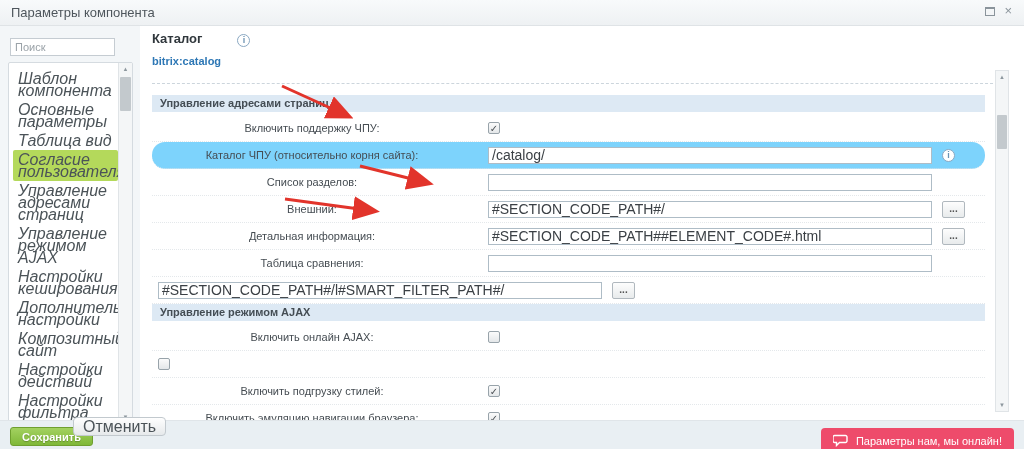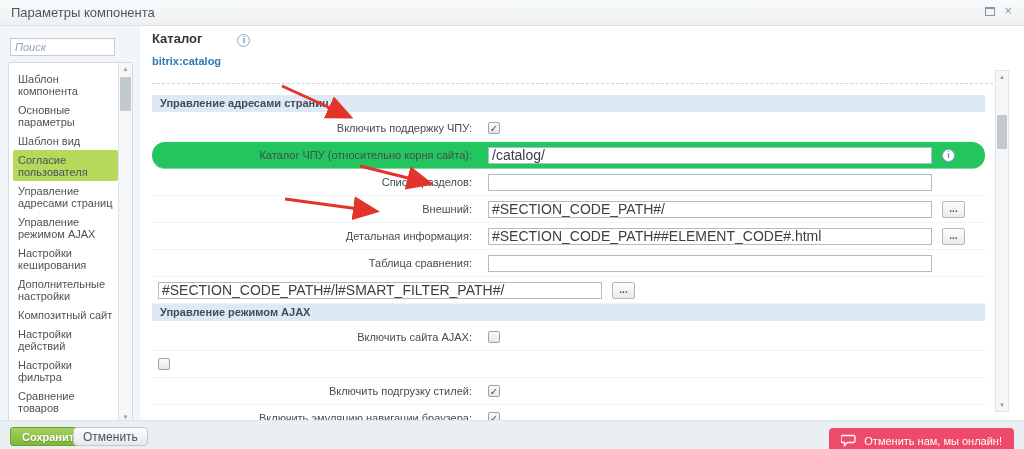--- a/index.html
+++ b/index.html
@@ -20,32 +20,32 @@
     font-size:13px; color:#4e565c;
   }
   .win-controls { position:absolute; right:12px; top:5px; display:flex; gap:9px; align-items:center; }
   .restore-btn { width:10px; height:9px; border:1px solid #8a949b; border-top-width:2px; background:transparent; cursor:pointer; }
   .close-btn { font-size:13px; color:#8a949b; line-height:12px; cursor:pointer; background:none; border:none; font-family:inherit; }
 
   
   .search-input {
     position:absolute; left:10px; top:38px; width:105px; height:18px;
     border:1px solid #c5ccd2; background:#fff; padding:0 4px;
-    font-family:inherit; font-size:11px; color:#454c52;font-style:italic;
+    font-family:inherit; font-size:11px; color:#454c52;
   }
   .search-input::placeholder { color:#9aa2a8; }
   .menu-box {
     position:absolute; left:8px; top:62px; width:125px; height:362px;
     background:#fff; border:1px solid #d5dbe0; border-radius:2px;
     overflow:hidden;
   }
   .menu-items { position:absolute; left:0; top:4px; right:14px; bottom:0; padding:2px 0 0 4px; }
   .menu-item {
-    padding:4px 5px 3px 5px; line-height:12px; font-size:11px; color:#4b5358;
-    cursor:pointer; border-radius:2px;
+    padding:4px 5px 3px 5px; line-height:12px; font-size:16px; color:#4b5358;
+    cursor:pointer; border-radius:2px;font-style:italic;
   }
   .menu-item.selected { background:#b4d95b; }
   
   .vscroll {
     position:absolute; background:#f4f6f7; border:1px solid #e0e4e7;
   }
   .vscroll .sarrow {
     position:absolute; left:0; width:100%; text-align:center;
     font-size:6px; color:#8d979e; line-height:10px; cursor:pointer;
   }
@@ -76,22 +76,22 @@
 
   .form-area { position:absolute; left:12px; top:69px; width:833px; }
   .section-header {
     height:17px; line-height:17px; background:#dde9f4; color:#444d54;
     font-weight:bold; padding-left:8px; margin-bottom:3px;
   }
   .form-row {
     height:27px; display:flex; align-items:center;
     border-bottom:1px dotted #e4e8eb;
   }
-  .form-row.highlighted { background:#22c55e;border-radius:13px; }
-  .row-label { width:330px; text-align:right; padding-right:10px; color:#454c52; }
+  .form-row.highlighted { background:#7dd3fc;border-radius:13px; }
+  .row-label { width:330px; text-align:center; padding-right:10px; color:#454c52; }
   .row-control { display:flex; align-items:center; padding-left:6px; flex:1; }
   .text-input {
     width:444px; height:17px; border:1px solid #aebcc6; background:#fff;
     font-family:inherit; font-size:14px; color:#3b4045; padding:0 3px;
   }
   .more-btn {
     margin-left:10px; width:23px; height:17px;
     border:1px solid #b0b8be; border-radius:2px;
     background:linear-gradient(#fdfdfd,#e8ebec);
     font-family:inherit; font-size:10px; font-weight:bold; color:#555;
@@ -110,23 +110,23 @@
     position:absolute; left:0; top:420px; width:1024px; height:29px;
     background:#e9eff3; border-top:1px solid #e0e5e9;
   }
   .save-btn {
     position:absolute; left:10px; top:427px; height:19px; padding:0 11px;
     background:linear-gradient(#a3d160,#7fb838); border:1px solid #6f9f2f;
     border-radius:3px; color:#fff; font-family:inherit; font-size:11px;
     font-weight:bold; text-shadow:0 1px 1px rgba(0,0,0,.25); cursor:pointer;
   }
   .cancel-btn {
-    position:absolute; left:73px; top:427px; height:19px; padding:0 9px;
+    position:absolute; left:73px; top:417px; height:19px; padding:0 9px;
     background:linear-gradient(#fefefe,#e6e9eb); border:1px solid #c2c9ce;
-    border-radius:4px; color:#4b5358; font-family:inherit; font-size:12px; cursor:pointer;
+    border-radius:4px; color:#4b5358; font-family:inherit; font-size:16px; cursor:pointer;
   }
   .chat-btn {
     position:absolute; right:10px; top:428px; height:25px; padding:0 12px;
     background:#ee4b6b; border:none; border-radius:4px;
     display:flex; align-items:center; gap:7px;
     color:#fff; font-family:inherit; font-size:11px; cursor:pointer;
   }
 
   
   .arrows { position:absolute; left:0; top:0; pointer-events:none; z-index:50; }
@@ -140,21 +140,21 @@
     <button class="restore-btn"></button>
     <button class="close-btn">×</button>
   </div>
 </div>
 
 <input class="search-input" placeholder="Поиск" style="">
 <div class="menu-box">
   <div class="menu-items">
       <div class="menu-item">Шаблон компонента</div>
       <div class="menu-item">Основные параметры</div>
-      <div class="menu-item">Шаблон вид</div>
+      <div class="menu-item">Таблица вид</div>
       <div class="menu-item selected">Согласие пользователя</div>
       <div class="menu-item">Управление адресами страниц</div>
       <div class="menu-item">Управление режимом AJAX</div>
       <div class="menu-item">Настройки кеширования</div>
       <div class="menu-item">Дополнительные настройки</div>
       <div class="menu-item">Композитный сайт</div>
       <div class="menu-item">Настройки действий</div>
       <div class="menu-item">Настройки фильтра</div>
       <div class="menu-item">Сравнение товаров</div>
       <div class="menu-item">Цены</div>
@@ -215,21 +215,21 @@
         </div>
       </div>
       <div class="form-row">
         <div class="row-control">
           <input class="text-input" value="#SECTION_CODE_PATH#/l#SMART_FILTER_PATH#/" style="">
           <button class="more-btn">...</button>
         </div>
       </div>
       <div class="section-header">Управление режимом AJAX</div>
       <div class="form-row">
-        <div class="row-label">Включить сайта AJAX:</div>
+        <div class="row-label">Включить онлайн AJAX:</div>
         <div class="row-control">
           <span class="checkbox"></span>
         </div>
       </div>
       <div class="form-row">
         <div class="row-control">
           <span class="checkbox"></span>
         </div>
       </div>
       <div class="form-row">
@@ -253,21 +253,21 @@
   <div class="sarrow down">▼</div>
 </div>
 
 <div class="footer-strip"></div>
 <button class="save-btn">Сохранить</button>
 <button class="cancel-btn">Отменить</button>
 <button class="chat-btn">
   <svg width="16" height="13" viewBox="0 0 16 13">
     <path d="M1.5 1.5 h11 a1.5 1.5 0 0 1 1.5 1.5 v4 a1.5 1.5 0 0 1 -1.5 1.5 h-6 l-3 3 v-3 h-2 a1.5 1.5 0 0 1 -1.5 -1.5 v-4 a1.5 1.5 0 0 1 1.5 -1.5 z" fill="none" stroke="#ffffff" stroke-width="1.4"></path>
   </svg>
-  <span>Отменить нам, мы онлайн!</span>
+  <span>Параметры нам, мы онлайн!</span>
 </button>
 
 <svg class="arrows" width="1024" height="449">
   <defs>
     <marker id="ah" markerWidth="9" markerHeight="8" refX="7" refY="4" orient="auto">
       <path d="M0,0 L9,4 L0,8 z" fill="#e2342b"></path>
     </marker>
   </defs>
   <line x1="282" y1="86" x2="348" y2="116" stroke="#e2342b" stroke-width="3" marker-end="url(#ah)"></line>
   <line x1="360" y1="166" x2="428" y2="183" stroke="#e2342b" stroke-width="3" marker-end="url(#ah)"></line>

